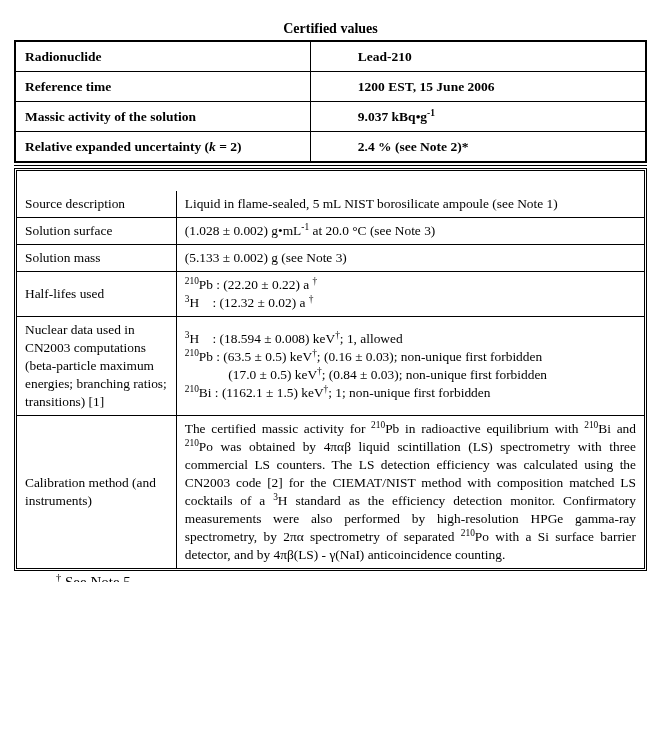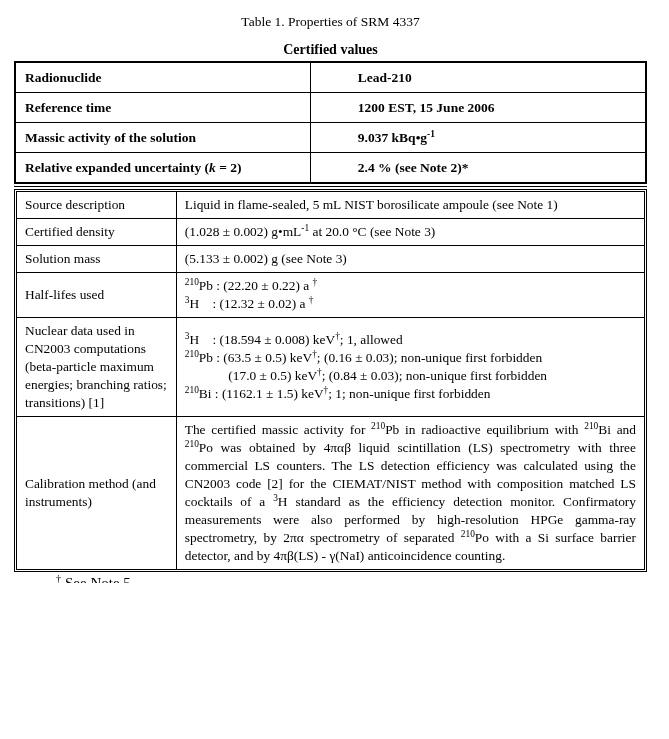--- a/index.html
+++ b/index.html
@@ -52,20 +52,21 @@
   table.t1 tr:last-child  td { border-bottom: 0; }
   .t1-underline { height: 1px; background: #000; margin-top: 2px; }
 
   
   .t2wrap { border: 3px double #000; margin-top: 2px; }
   table.t2 {
     width: 100%;
     border-collapse: collapse;
     font-size: 13.4px;
     line-height: 18px;
+    margin-top: 20px;
   }
   table.t2 td {
     border: 1px solid #000;
     padding: 4px 8px;
     vertical-align: middle;
   }
   table.t2 td:first-child { border-left: 0; width: 25.4%; }
   table.t2 td:last-child  { border-right: 0; }
   table.t2 tr:first-child td { border-top: 0; }
   table.t2 tr:last-child  td { border-bottom: 0; }
@@ -80,21 +81,20 @@
     font-weight: normal;
     height: 8px;          
     overflow: hidden;
   }
 </style>
 </head>
 <body>
 
 <div class="doc">
 
-  <div class="doc-title">Table 1. Properties of SRM 4337</div>
 
   <div class="tbl-heading bold">Certified values</div>
 
   <div class="t1wrap">
     <table class="t1">
       <tbody>
           <tr>
         <td>Radionuclide</td>
         <td><strong>Lead-210</strong></td>
       </tr>
@@ -117,21 +117,21 @@
 
 
   <div class="t2wrap">
     <table class="t2">
       <tbody>
           <tr>
         <td>Source description</td>
         <td>Liquid in flame-sealed, 5 mL NIST borosilicate ampoule (see Note 1)</td>
       </tr>
       <tr>
-        <td>Certified density</td>
+        <td>Solution surface</td>
         <td>(1.028 ± 0.002) g•mL<sup>-1</sup> at 20.0 °C  (see Note 3)</td>
       </tr>
       <tr>
         <td>Solution mass</td>
         <td>(5.133 ± 0.002) g  (see Note 3)</td>
       </tr>
       <tr>
         <td>Half-lifes used</td>
         <td class="pre"><sup>210</sup>Pb : (22.20 ± 0.22) a <sup>†</sup>
 <sup>3</sup>H    : (12.32 ± 0.02) a <sup>†</sup></td>

